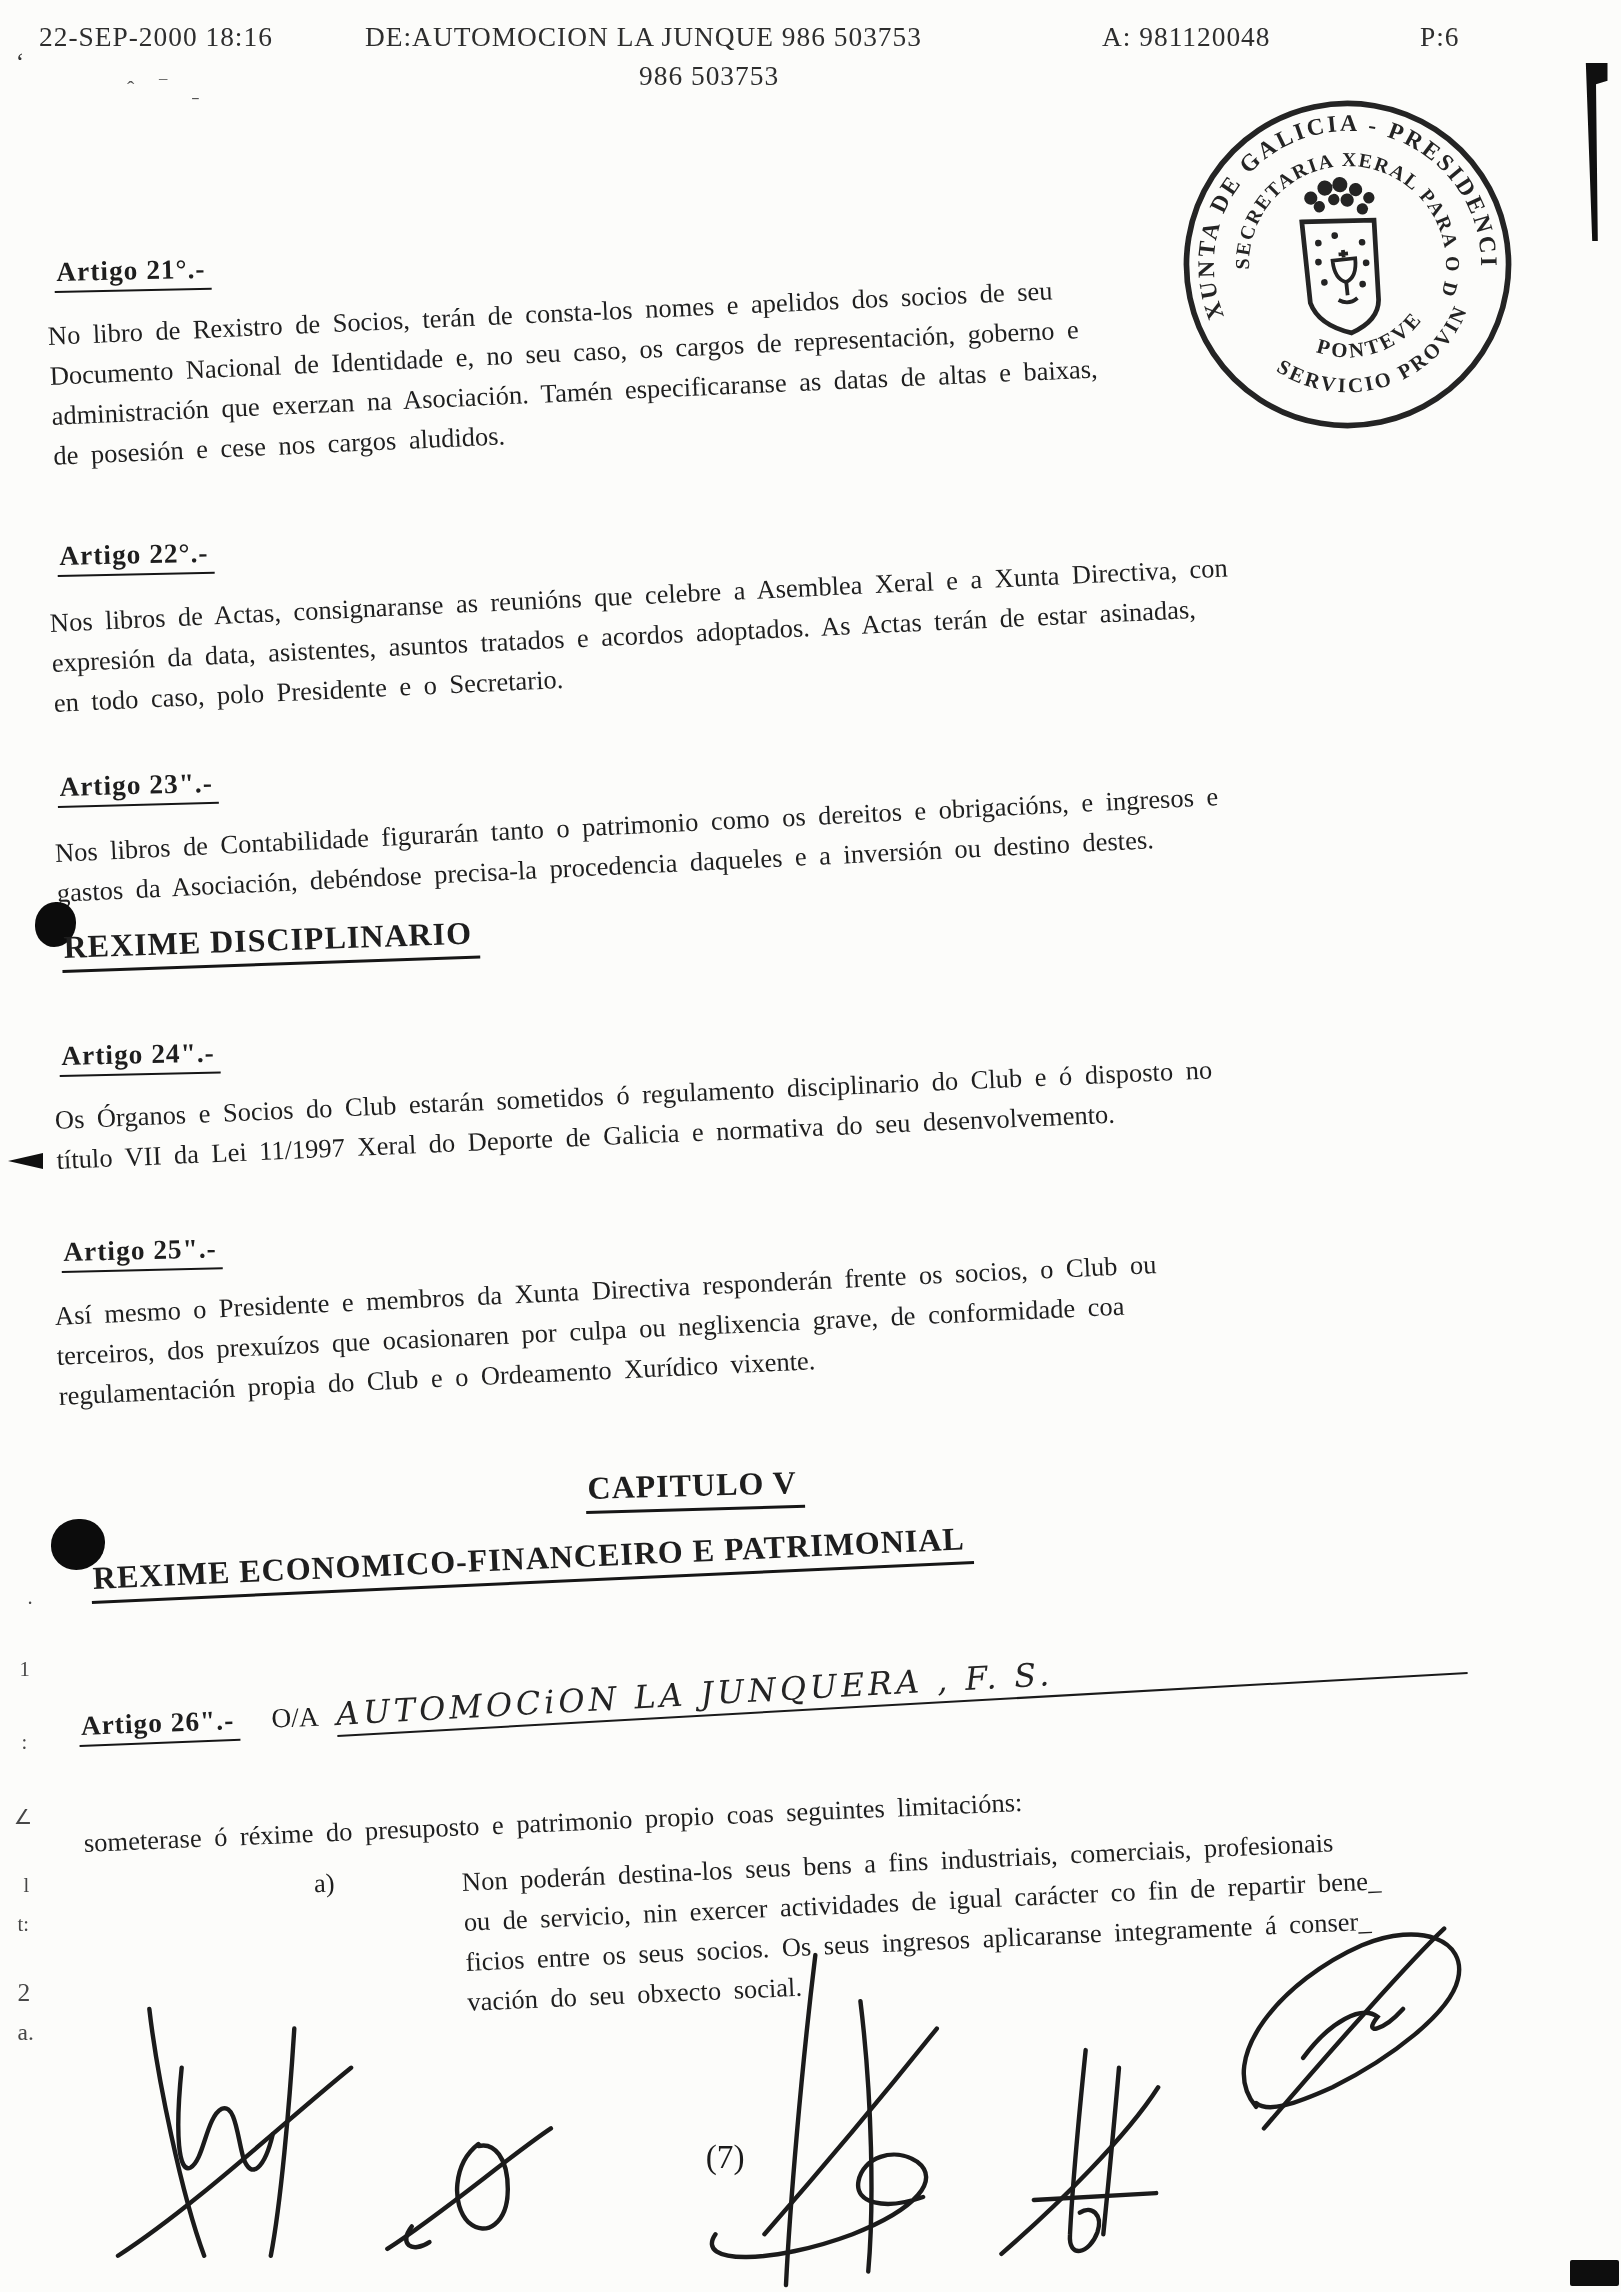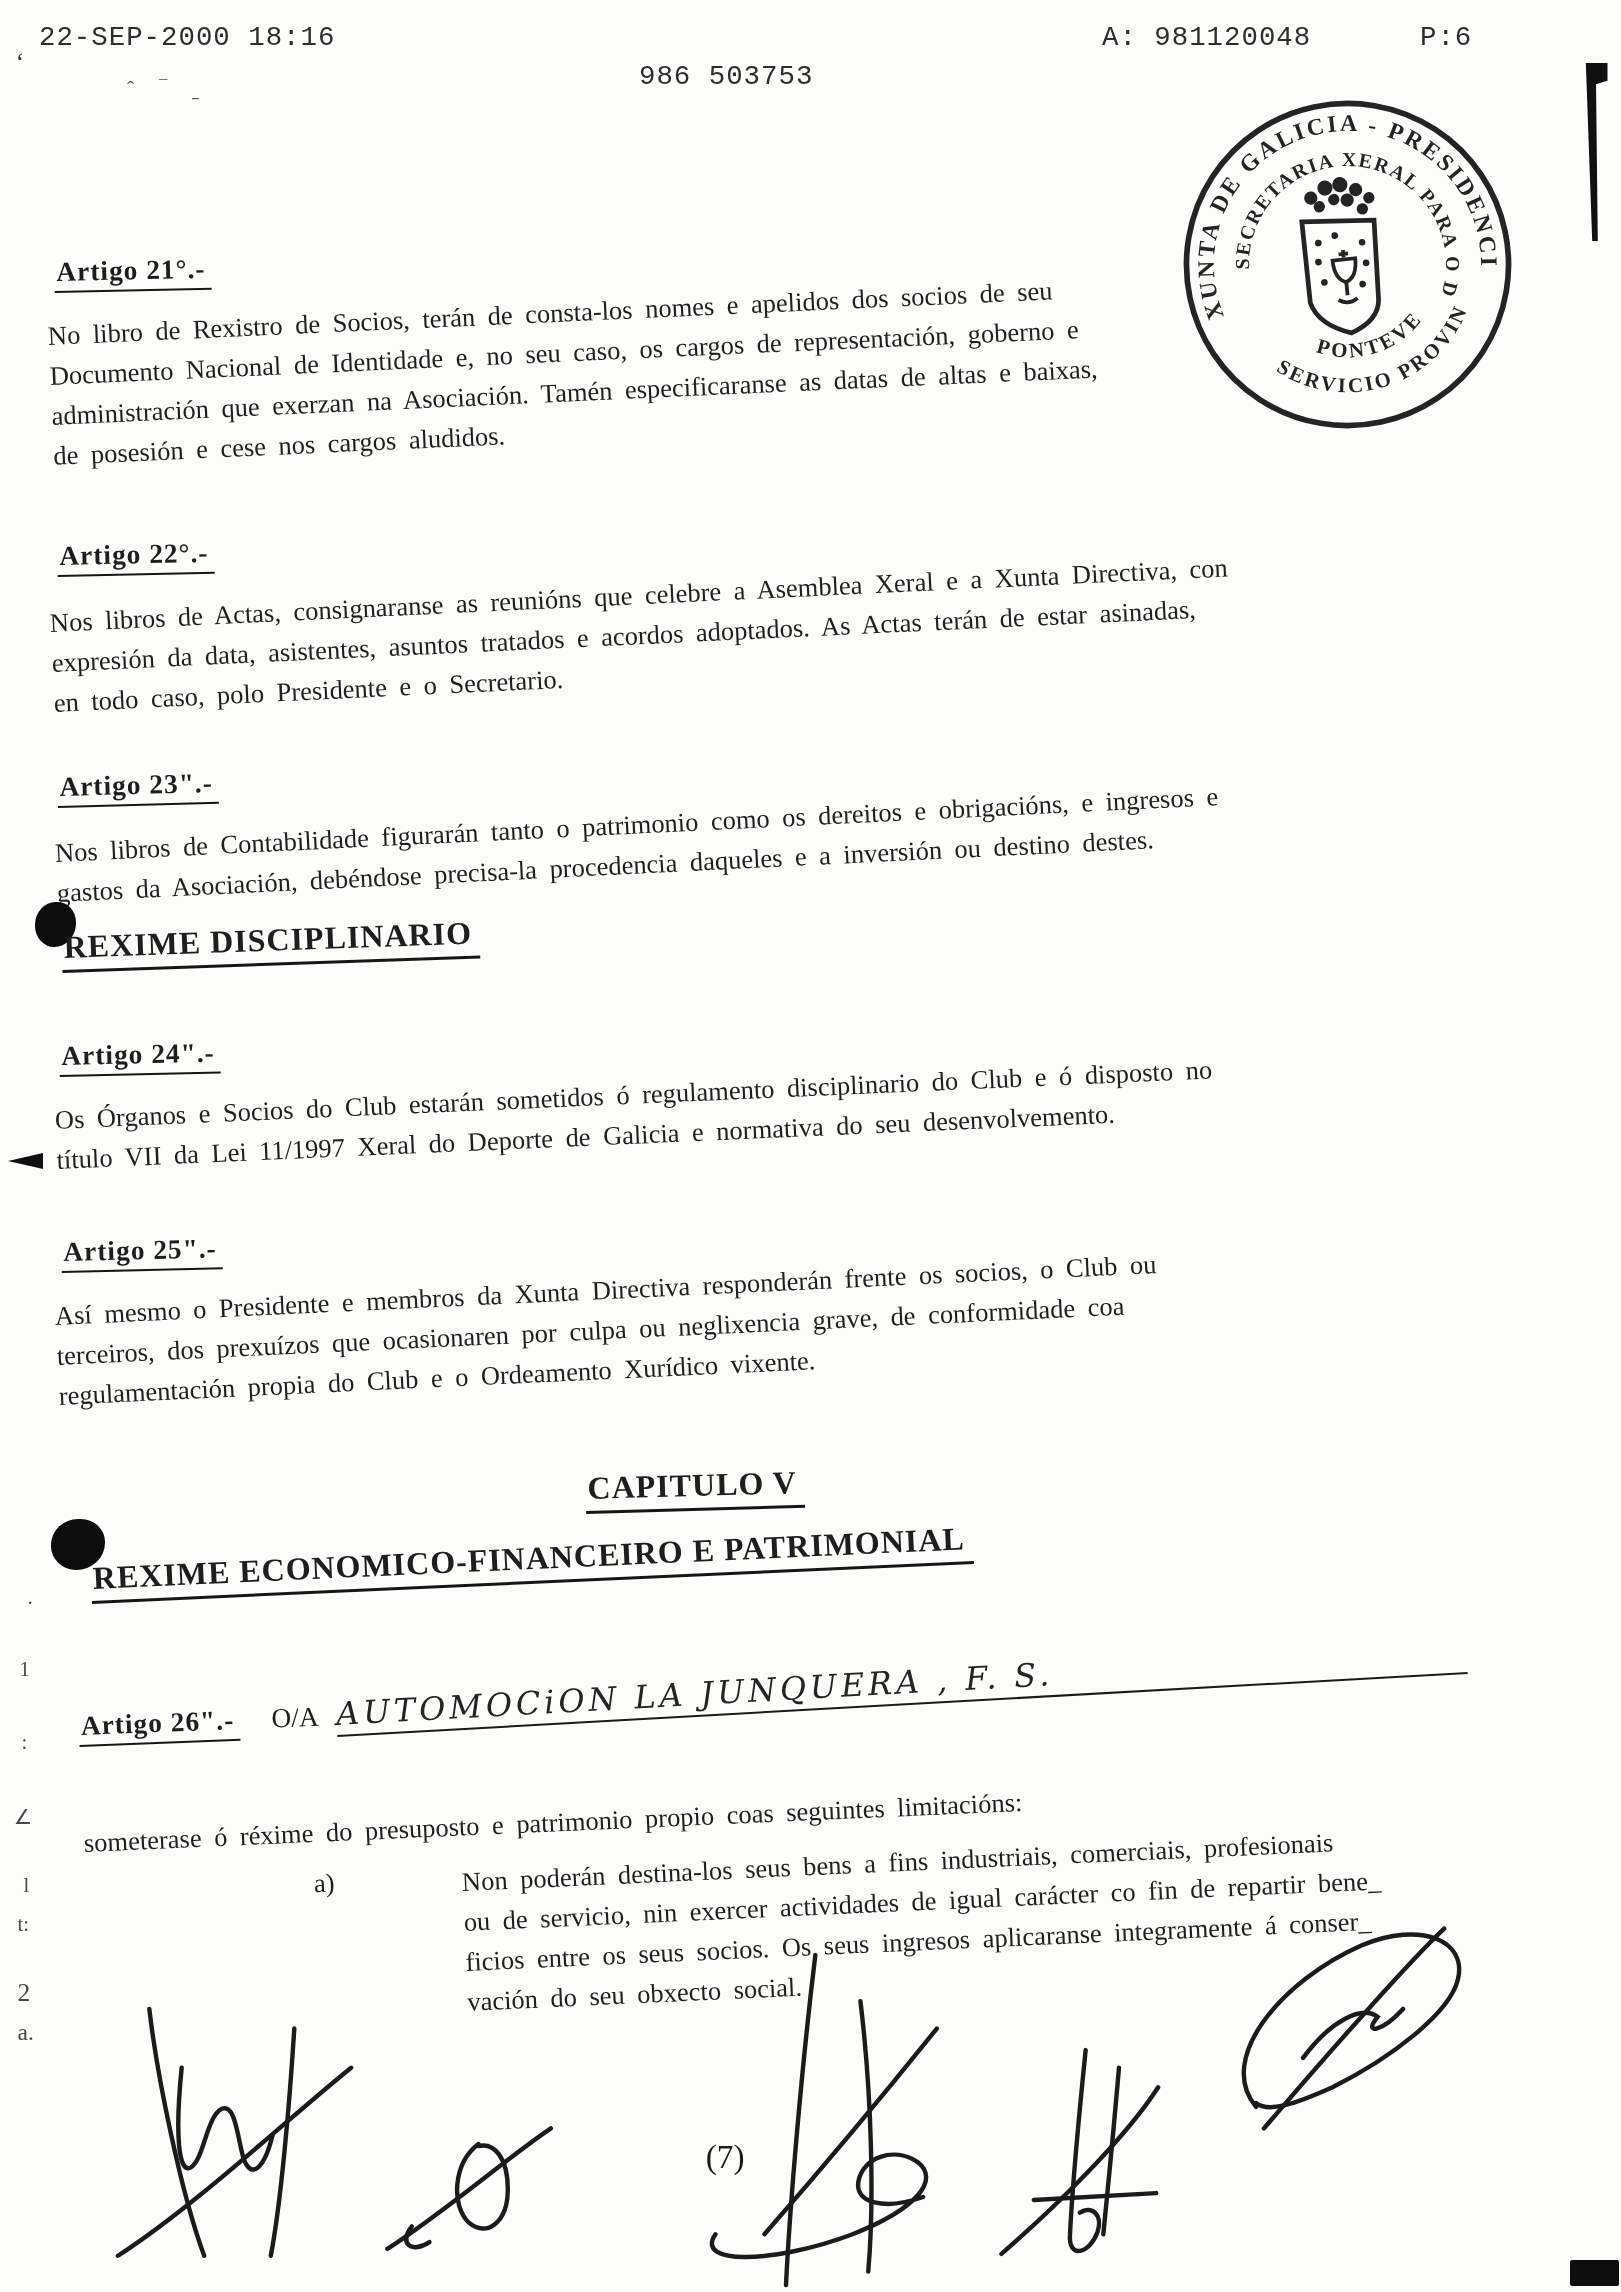--- a/index.html
+++ b/index.html
@@ -3,21 +3,21 @@
 <meta charset="utf-8">
 <style>
   html,body{margin:0;padding:0;background:#e8e8e8;}
   .page{
     position:relative;width:1621px;height:2293px;background:#fcfcfa;
     overflow:hidden;color:#1e1e1e;font-family:"Liberation Serif",serif;
   }
   .abs{position:absolute;}
   
   .faxline{
-    font-family:Liberation Mono, monospace;font-size:27.4px;color:#2e2e2e;
+    font-family:Liberation Serif, serif;font-size:27.4px;color:#2e2e2e;
     letter-spacing:1px;white-space:nowrap;
   }
   
   .para{transform-origin:left top;}
   .para .line{
     font-size:26.5px;line-height:40px;white-space:nowrap;word-spacing:5.9px;
     color:#1f1f1f;
   }
   .art-heading{
     font-size:27.4px;font-weight:bold;white-space:nowrap;
@@ -50,20 +50,21 @@
   }
   .corner-block{background:#0e0e0e;border-radius:2px;}
   svg text{font-family:"Liberation Serif",serif;}
 </style>
 </head>
 <body>
 
 <div class="page">
 
   <div class="abs faxline" style="left:39px;top:21.6px;">22-SEP-2000 18:16</div>
+  <div class="abs faxline" style="left:365px;top:21.6px;">DE:AUTOMOCION LA JUNQUE 986 503753</div>
   <div class="abs faxline" style="left:1102px;top:21.6px;">A: 981120048</div>
   <div class="abs faxline" style="left:1420px;top:21.6px;">P:6</div>
   <div class="abs faxline" style="left:639px;top:61px;text-align:center;">986 503753</div>
   <div class="abs" style="left:15.7px;top:47px;font-size:25.5px;color:#333;">‘</div>
   <div class="abs" style="left:127px;top:76px;font-size:22px;color:#555;letter-spacing:9.8px;">ˆ ‾ ˍ</div>
 
   <div class="abs edge-streak" style="left:1582px;top:63px;width:25.5px;height:178px;"></div>
   <div class="abs corner-block" style="left:1570px;top:2260px;width:49px;height:25.5px;"></div>
 
   <div class="abs" style="left:1172px;top:94px;width:351px;height:341px;transform:rotate(-12deg);opacity:0.93;">

